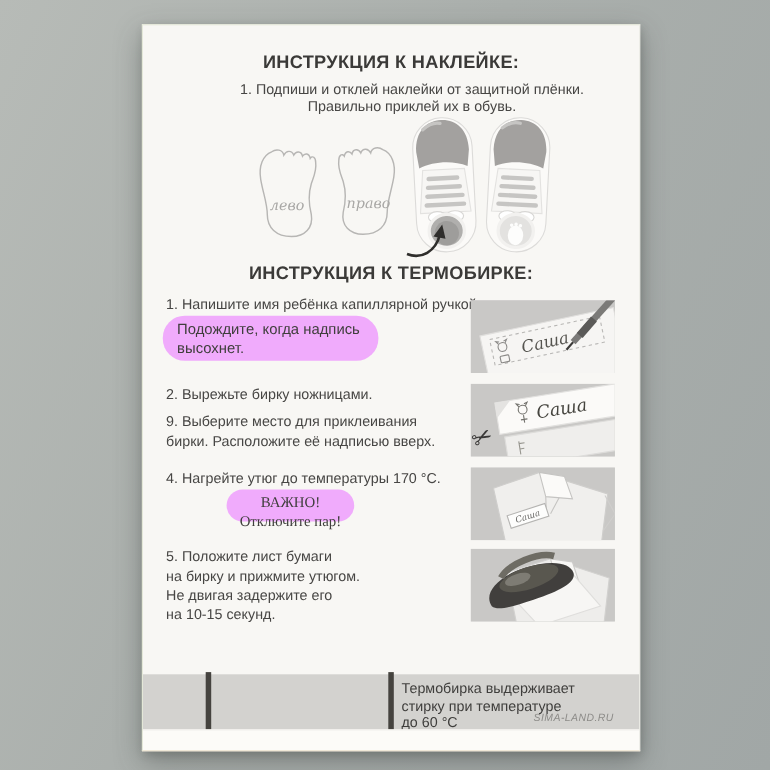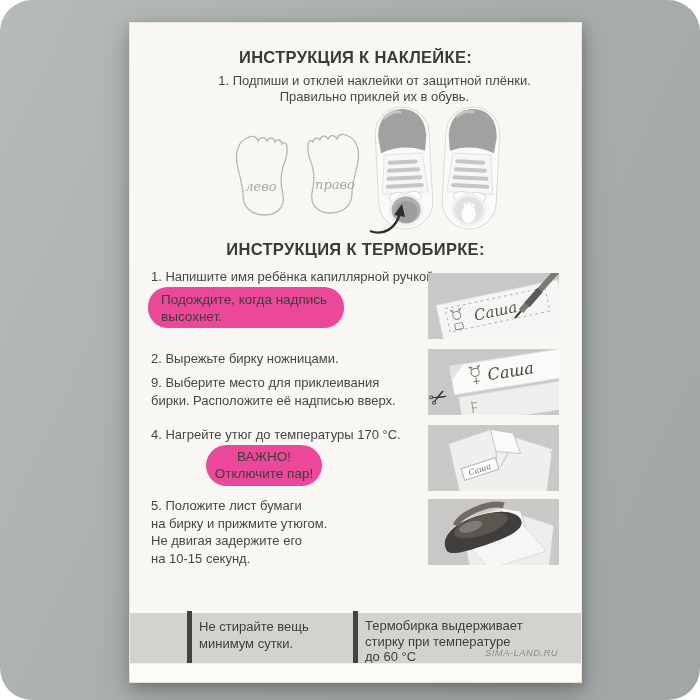--- a/index.html
+++ b/index.html
@@ -1,33 +1,33 @@
 <!DOCTYPE html>
 <html><head>
 <meta charset="utf-8">
 <style>
   html,body{margin:0;padding:0;width:700px;height:700px;overflow:hidden;
     font-family:"Liberation Sans",sans-serif;}
   .scene{position:relative;width:700px;height:700px;
-    background:linear-gradient(115deg,#b7bbb7 0%,#aaafac 45%,#a1a7a6 100%);border-radius:32px;}
+    background:linear-gradient(115deg,#b7bbb7 0%,#aaafac 45%,#a1a7a6 100%);}
   .card{position:absolute;left:129px;top:22px;width:451px;height:659px;
     background:#f8f7f4;
     border:1px solid;border-color:#e4e8d8 #ecece6 #eadfc6 #e4e8d8;
     box-shadow:0 10px 24px rgba(55,60,57,.38),2px 3px 8px rgba(55,60,57,.25);}
   .abs{position:absolute;}
   .ttl{left:0;right:0;text-align:center;font-size:16.5px;font-weight:bold;
     letter-spacing:.3px;color:#3b3a38;}
   .step{font-size:13px;line-height:17.5px;color:#474644;white-space:pre-line;}
   .center{left:0;right:0;text-align:center;margin-left:38px;}
-  .graybox{background:#ec4899;color:#3f3e3c;font-size:13.5px;line-height:16.5px;
+  .graybox{background:#f0abfc;color:#3f3e3c;font-size:13.5px;line-height:16.5px;
     white-space:pre-line;}
   .note-dry{left:18px;top:264px;width:196px;height:41px;border-radius:20px;
     padding:5px 0 0 13px;box-sizing:border-box;}
-  .pill{left:76px;top:422px;width:116px;height:41px;border-radius:21px;
-    text-align:center;padding-top:4px;box-sizing:border-box;line-height:16.5px;}
+  .pill{left:76px;top:422px;width:116px;height:29px;border-radius:21px;
+    text-align:center;padding-top:4px;box-sizing:border-box;line-height:16.5px;font-family:Liberation Serif, serif;}
   .imgbox{left:298px;width:131px;height:66px;background:#c9c8c6;overflow:hidden;}
   .footerband{left:0;top:590px;width:100%;height:50px;background:#d3d2cf;}
   .fbar{position:absolute;top:588px;width:5px;height:53px;background:#45433f;}
   .ftext{font-size:13px;line-height:15.5px;color:#3f3e3c;white-space:pre-line;}
   .brand{font-size:9.5px;color:#8d8c89;letter-spacing:.4px;font-style:italic;}
   .bstrip{left:0;bottom:0;width:100%;height:18px;background:#fcfbf8;
     border-top:1px solid #eeede9;}
   svg{display:block;}
   .cursive{font-family:"DejaVu Serif",serif;font-style:italic;}
 </style>
@@ -188,22 +188,20 @@
           <ellipse cx="54" cy="26" rx="28" ry="10" fill="#59574f"></ellipse>
           <ellipse cx="44" cy="24" rx="12" ry="5" fill="#7e7c74"></ellipse>
           <path d="M30 18 C40 8,70 6,82 14" stroke="#6e6c64" stroke-width="6" fill="none"></path>
         </g>
       </svg>
     </div>
 
 
     <div class="abs footerband"></div>
     <div class="fbar" style="left:57px"></div>
-    <div class="abs ftext" style="left:69px;top:595px;line-height:17px">Не стирайте вещь
-минимум сутки.</div>
     <div class="fbar" style="left:223px"></div>
     <div class="abs ftext" style="left:235px;top:595px">Термобирка выдерживает
 стирку при температуре
 до 60 °C</div>
     <div class="abs brand" style="right:23px;top:624px">SIMA-LAND.RU</div>
 
     <div class="abs bstrip"></div>
   </div>
 </div>
 

